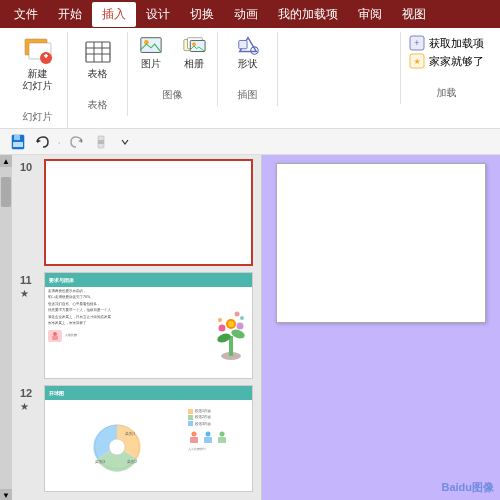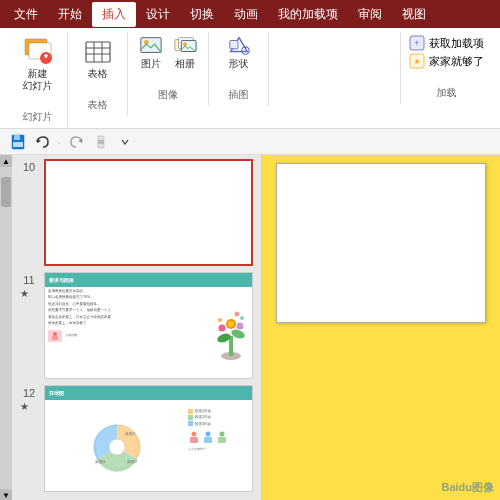--- a/index.html
+++ b/index.html
@@ -50,21 +50,21 @@
       border-right: 1px solid #e0e0e0;
       padding: 2px 8px 4px 8px;
       min-width: 60px;
     }
     .ribbon-group:last-child {
       border-right: none;
     }
     .ribbon-group-items {
       display: flex;
       align-items: flex-end;
-      gap: 4px;
+      gap: 13px;
     }
     .ribbon-group-label {
       font-size: 10px;
       color: #666;
       margin-top: 16px;
       text-align: center;
     }
     .ribbon-btn {
       display: flex;
       flex-direction: column;
@@ -171,22 +171,23 @@
     .slide-item {
       display: flex;
       align-items: flex-start;
       margin-bottom: 6px;
       gap: 6px;
     }
     .slide-number {
       font-size: 11px;
       color: #555;
       min-width: 18px;
-      text-align: center;
+      text-align: left;
       margin-top: 2px;
+      font-weight: bold;
     }
     .slide-star {
       font-size: 10px;
       color: #555;
       margin-top: 2px;
     }
     .slide-thumb {
       border: 1px solid #ccc;
       background: white;
       cursor: pointer;
@@ -215,21 +216,21 @@
       width: 190px;
       height: 107px;
       background: white;
       position: relative;
       overflow: hidden;
     }
 
     
     .content-area {
       flex: 1;
-      background: #fde047;
+      background: #c4b5fd;
       display: flex;
       align-items: flex-start;
       justify-content: center;
       padding: 8px;
       position: relative;
     }
     .slide-canvas {
       background: white;
       width: 210px;
       height: 160px;

